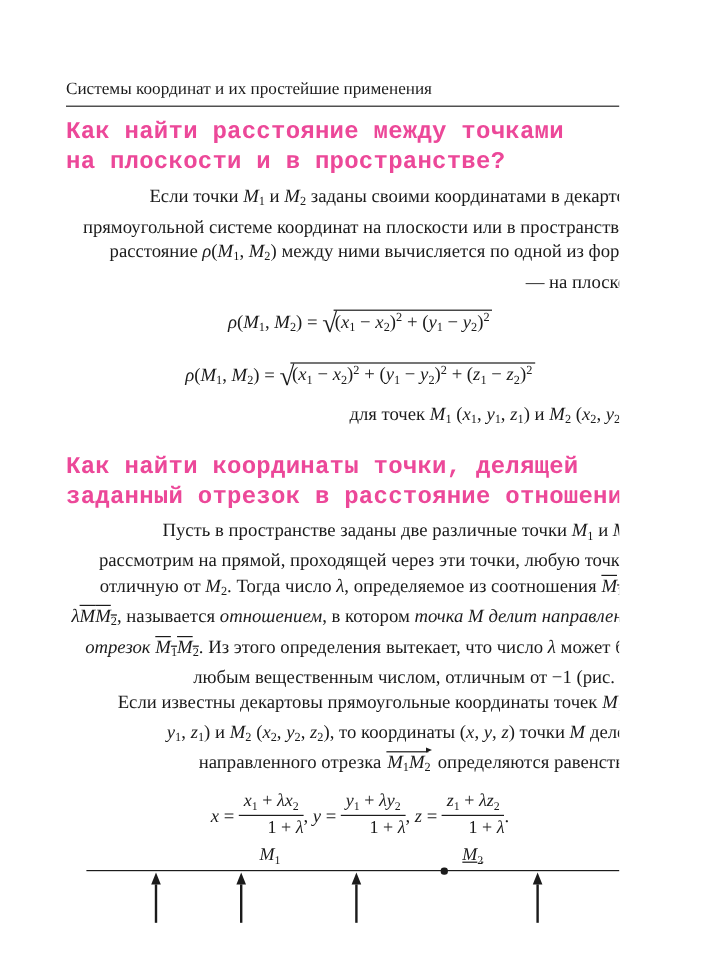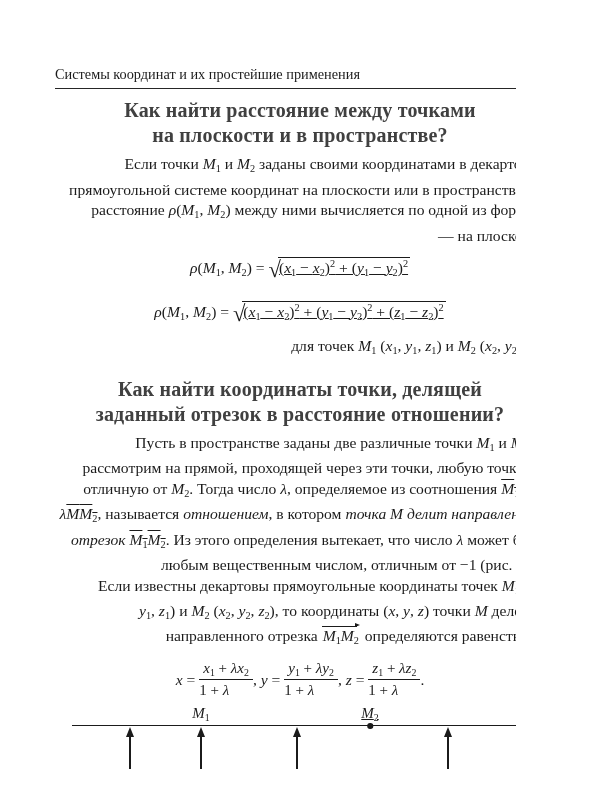--- a/index.html
+++ b/index.html
@@ -5,23 +5,23 @@
   html,body{margin:0;padding:0;}
   body{width:600px;height:800px;background:#ffffff;color:#1b1b1b;
        font-family:"Liberation Serif","DejaVu Serif",serif;}
   .page{position:relative;width:516px;height:800px;overflow:hidden;background:#ffffff;}
   .content{position:absolute;left:55px;top:0;width:490px;}
 
   .runhead{margin-top:66px;display:flex;justify-content:space-between;align-items:flex-end;
            border-bottom:1.5px solid #262626;padding-bottom:5px;font-size:14.3px;}
   .pagenum{padding-right:2px;}
 
-  h1{font-family:Liberation Serif, serif;font-weight:bold;
-     font-size:20px;line-height:1.26;text-align:center;white-space:pre-line;
-     margin:9px 0 6px;letter-spacing:0.2px;color:#404040;}
+  h1{font-family:Liberation Mono, monospace;font-weight:bold;
+     font-size:20px;line-height:1.26;text-align:left;white-space:pre-line;
+     margin:9px 0 6px;letter-spacing:0.2px;color:#ec4899;}
   h1.h2{margin-top:15px;margin-bottom:6px;}
 
   p.body{margin:0;font-size:15.6px;line-height:20.5px;text-align:right;}
   .just{text-align:justify;}
   .ind{text-indent:26px;}
 
   .formula{text-align:center;margin:4px 0 3px;font-size:15.6px;line-height:1.75;}
   .frm3{margin:7px 0 0;line-height:1;padding:3px 0 2px;}
 
   
@@ -29,29 +29,29 @@
   .it{font-style:italic;}
   .b{font-size:66%;vertical-align:-0.28em;font-style:normal;}
   .p{font-size:66%;vertical-align:0.55em;font-style:normal;}
   .ov{text-decoration:overline;}
   .vec{position:relative;padding:0 2px 0 1px;}
   .vec::before{content:"";position:absolute;left:0;right:4px;top:-1px;border-top:1.2px solid #1b1b1b;}
   .vec::after{content:"";position:absolute;right:-1px;top:-4px;width:0;height:0;
               border:2.6px solid transparent;border-left:5px solid #1b1b1b;}
   .sqrt{white-space:nowrap;}
   .rdx{font-size:1.45em;font-style:normal;vertical-align:-0.17em;margin-right:-2px;letter-spacing:-1px;}
-  .rad{border-top:1.3px solid #1b1b1b;padding:1px 2px 0 1px;text-decoration:underline;}
+  .rad{border-top:1.3px solid #1b1b1b;padding:1px 2px 0 1px;}
   .frac{display:inline-block;vertical-align:middle;transform:translateY(-2px);
-        text-align:left;font-size:15px;font-family:Liberation Serif, serif;}
+        text-align:right;font-size:15px;font-family:Liberation Serif, serif;}
   .fn{display:block;padding:0 4px 1px;border-bottom:1.2px solid #1b1b1b;line-height:1.08;}
   .fd{display:block;padding-top:1.5px;line-height:1.08;}
 
   
   .figure{position:relative;height:88px;margin-top:2px;}
-  .mlab{position:absolute;top:1px;transform:translateX(-50%);font-size:15px;}
+  .mlab{position:absolute;top:1px;transform:translateX(-50%);font-size:15px;margin-left:24px;}
   .m1pos{left:146px;}
   .m2pos{left:315px;text-decoration:underline;}
   .nline{position:absolute;left:17px;right:2px;top:21px;height:1.5px;background:#1b1b1b;}
   .dot{position:absolute;left:315px;top:19.5px;width:5.5px;height:5.5px;border-radius:50%;
        background:#1b1b1b;transform:translateX(-50%);}
   .arrow{position:absolute;top:23px;height:42px;transform:translateX(-50%);
          display:flex;flex-direction:column;align-items:center;}
   .a1{left:75px;}
   .a2{left:146px;}
   .a3{left:242px;}

